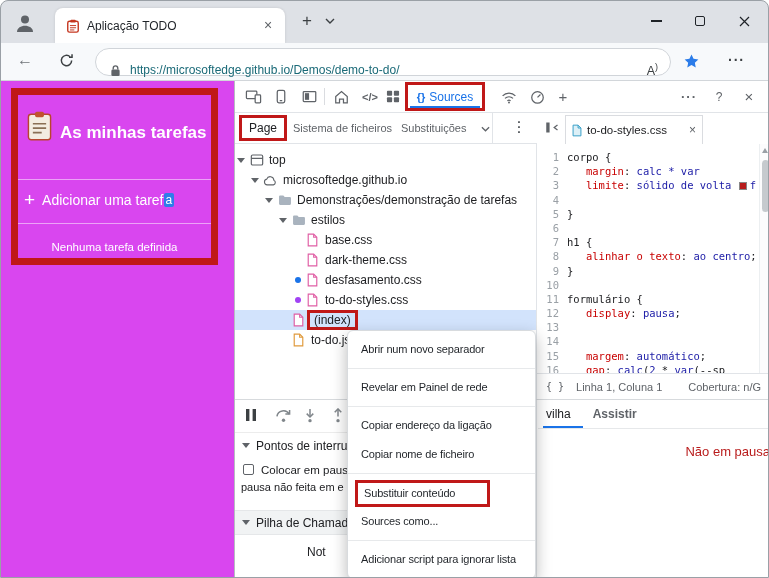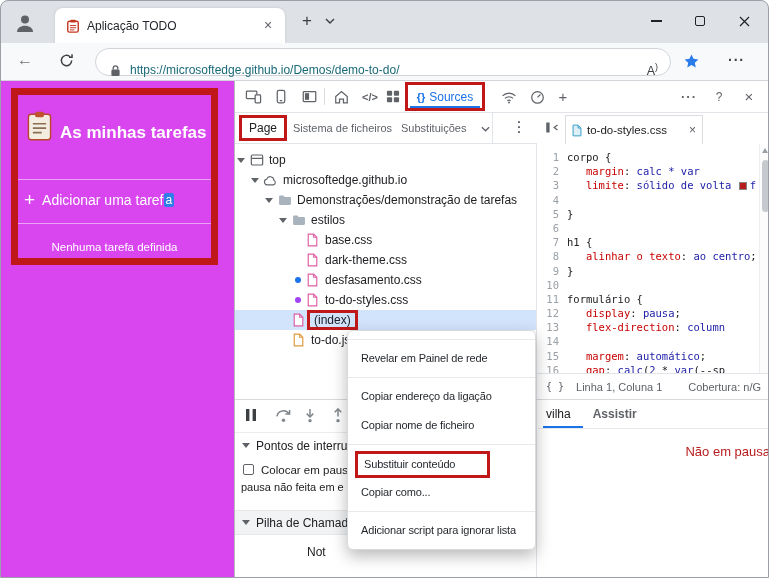--- a/index.html
+++ b/index.html
@@ -489,21 +489,20 @@
         <div class="code-row">
           <span class="ln">11</span>
           <span class="lc"><span class="c-d">formulário {</span></span>
         </div>
         <div class="code-row">
           <span class="ln">12</span>
           <span class="lc"><span class="c-d">   </span><span class="c-p">display</span><span class="c-d">: </span><span class="c-v">pausa</span><span class="c-d">;</span></span>
         </div>
         <div class="code-row">
           <span class="ln">13</span>
-          <span class="lc"><span class="c-d">   </span><span class="c-p">flex-direction</span><span class="c-d">: </span><span class="c-v">column</span></span>
         </div>
         <div class="code-row">
           <span class="ln">14</span>
         </div>
         <div class="code-row">
           <span class="ln">15</span>
           <span class="lc"><span class="c-d">   </span><span class="c-p">margem</span><span class="c-d">: </span><span class="c-v">automático</span><span class="c-d">;</span></span>
         </div>
         <div class="code-row">
           <span class="ln">16</span>
@@ -572,25 +571,26 @@
           <span class="dbg-tab1">vilha</span>
           <span class="dbg-tab2">Assistir</span>
           <span class="tab1-underline"></span>
         </div>
         <div class="paused-msg">Não em pausa</div>
       </div>
     </div>
   </div>
 
   <div class="ctx-menu" id="ctx-menu">
+      <div class="ctx-item">Abrir num novo separador</div>
       <div class="ctx-sep"></div>
       <div class="ctx-item">Revelar em  Painel de rede</div>
       <div class="ctx-sep"></div>
       <div class="ctx-item">Copiar endereço da ligação</div>
       <div class="ctx-item">Copiar nome de ficheiro</div>
       <div class="ctx-sep"></div>
       <div class="ctx-item"><span class="ctx-annot">Substituir conteúdo</span></div>
-      <div class="ctx-item">Copiar como...</div>
+      <div class="ctx-item">Sources como...</div>
       <div class="ctx-sep"></div>
       <div class="ctx-item">Adicionar script para ignorar lista</div>
     </div>
 
 </div>
 
 </body></html>

